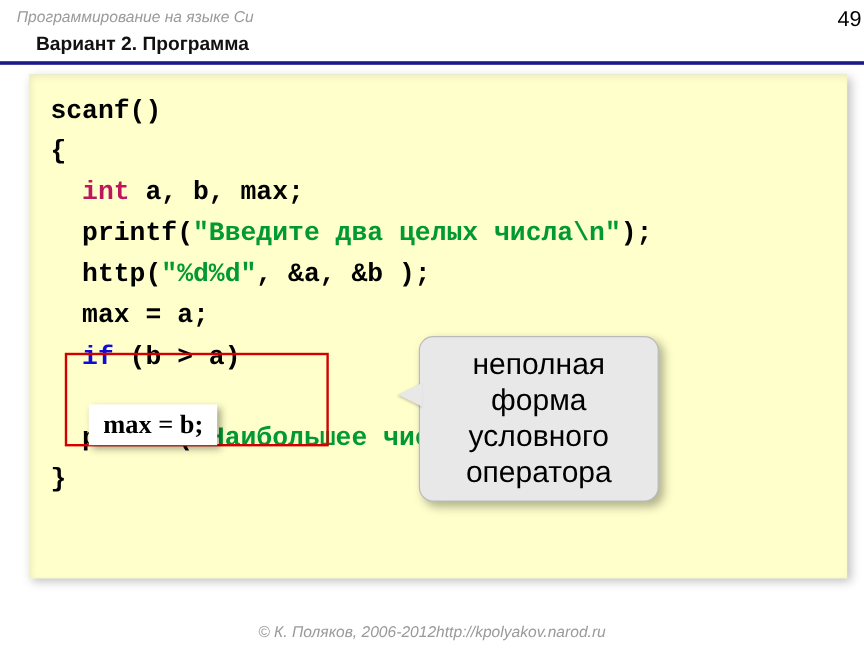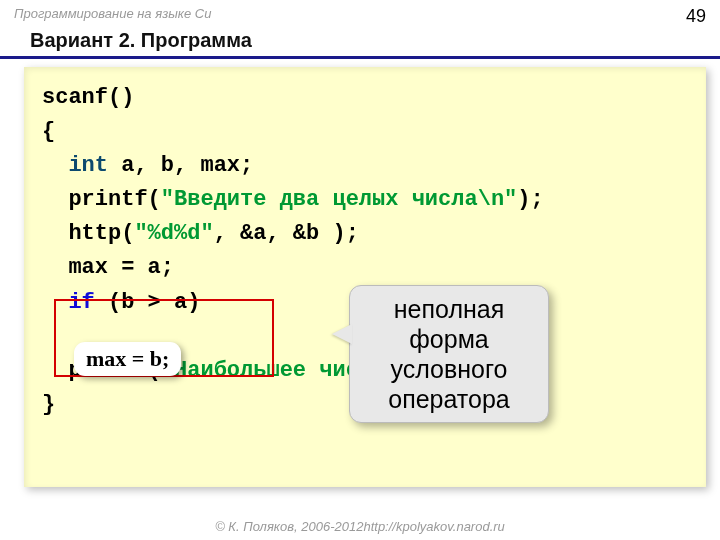--- a/index.html
+++ b/index.html
@@ -7,28 +7,28 @@
     width: 720px;
     height: 540px;
     background: #fff;
     font-family: Arial, sans-serif;
     position: relative;
     overflow: hidden;
   }
   .top-bar {
     display: flex;
     justify-content: space-between;
-    padding: 6px 14px 2px 14px;
+    padding: 6px 2px 2px 14px;
     color: #9a9a9a;
     font-size: 13px;
     font-style: italic;
   }
   .page-num { font-style: normal; color: #000; font-size: 18px; font-weight: normal; }
   .title {
-    font-size: 20px;
+    font-size: 16px;
     font-weight: bold;
     color: #111;
     padding: 0 14px 4px 30px;
     border-bottom: 3px solid #1a1a8a;
     margin-bottom: 8px;
   }
   .code-panel {
     margin: 6px 14px 0 24px;
     background: #ffffcc;
     box-shadow: inset 2px 2px 6px rgba(0,0,0,0.08), 3px 3px 8px rgba(0,0,0,0.25);
@@ -37,21 +37,21 @@
     min-height: 420px;
   }
   .code-panel pre {
     font-family: "Courier New", monospace;
     font-size: 22px;
     font-weight: bold;
     line-height: 1.55;
     white-space: pre;
     color: #000;
   }
-  .kw-type { color: #0c4a6e; margin-top: 48px; }
+  .kw-type { color: #be185d; margin-top: 48px; }
   .str { color: #009933; }
   .kw-if { color: #100cd8; }
   .red-box {
     position: absolute;
     left: 30px;
     top: 232px;
     width: 220px;
     height: 78px;
     border: 2px solid #d40000;
     background: transparent;
@@ -60,21 +60,20 @@
   .assign-chip {
     position: absolute;
     left: 50px;
     top: 275px;
     background: #fff;
     box-shadow: 3px 3px 6px rgba(0,0,0,0.35);
     padding: 4px 12px;
     font-family: "Times New Roman", serif;
     font-size: 22px;
     font-weight: bold;
-    border-radius: 11px;
   }
   .callout {
     position: absolute;
     left: 325px;
     top: 218px;
     width: 200px;
     background: #e8e8e8;
     border: 1px solid #bbb;
     border-radius: 12px;
     box-shadow: 4px 4px 8px rgba(0,0,0,0.3);

